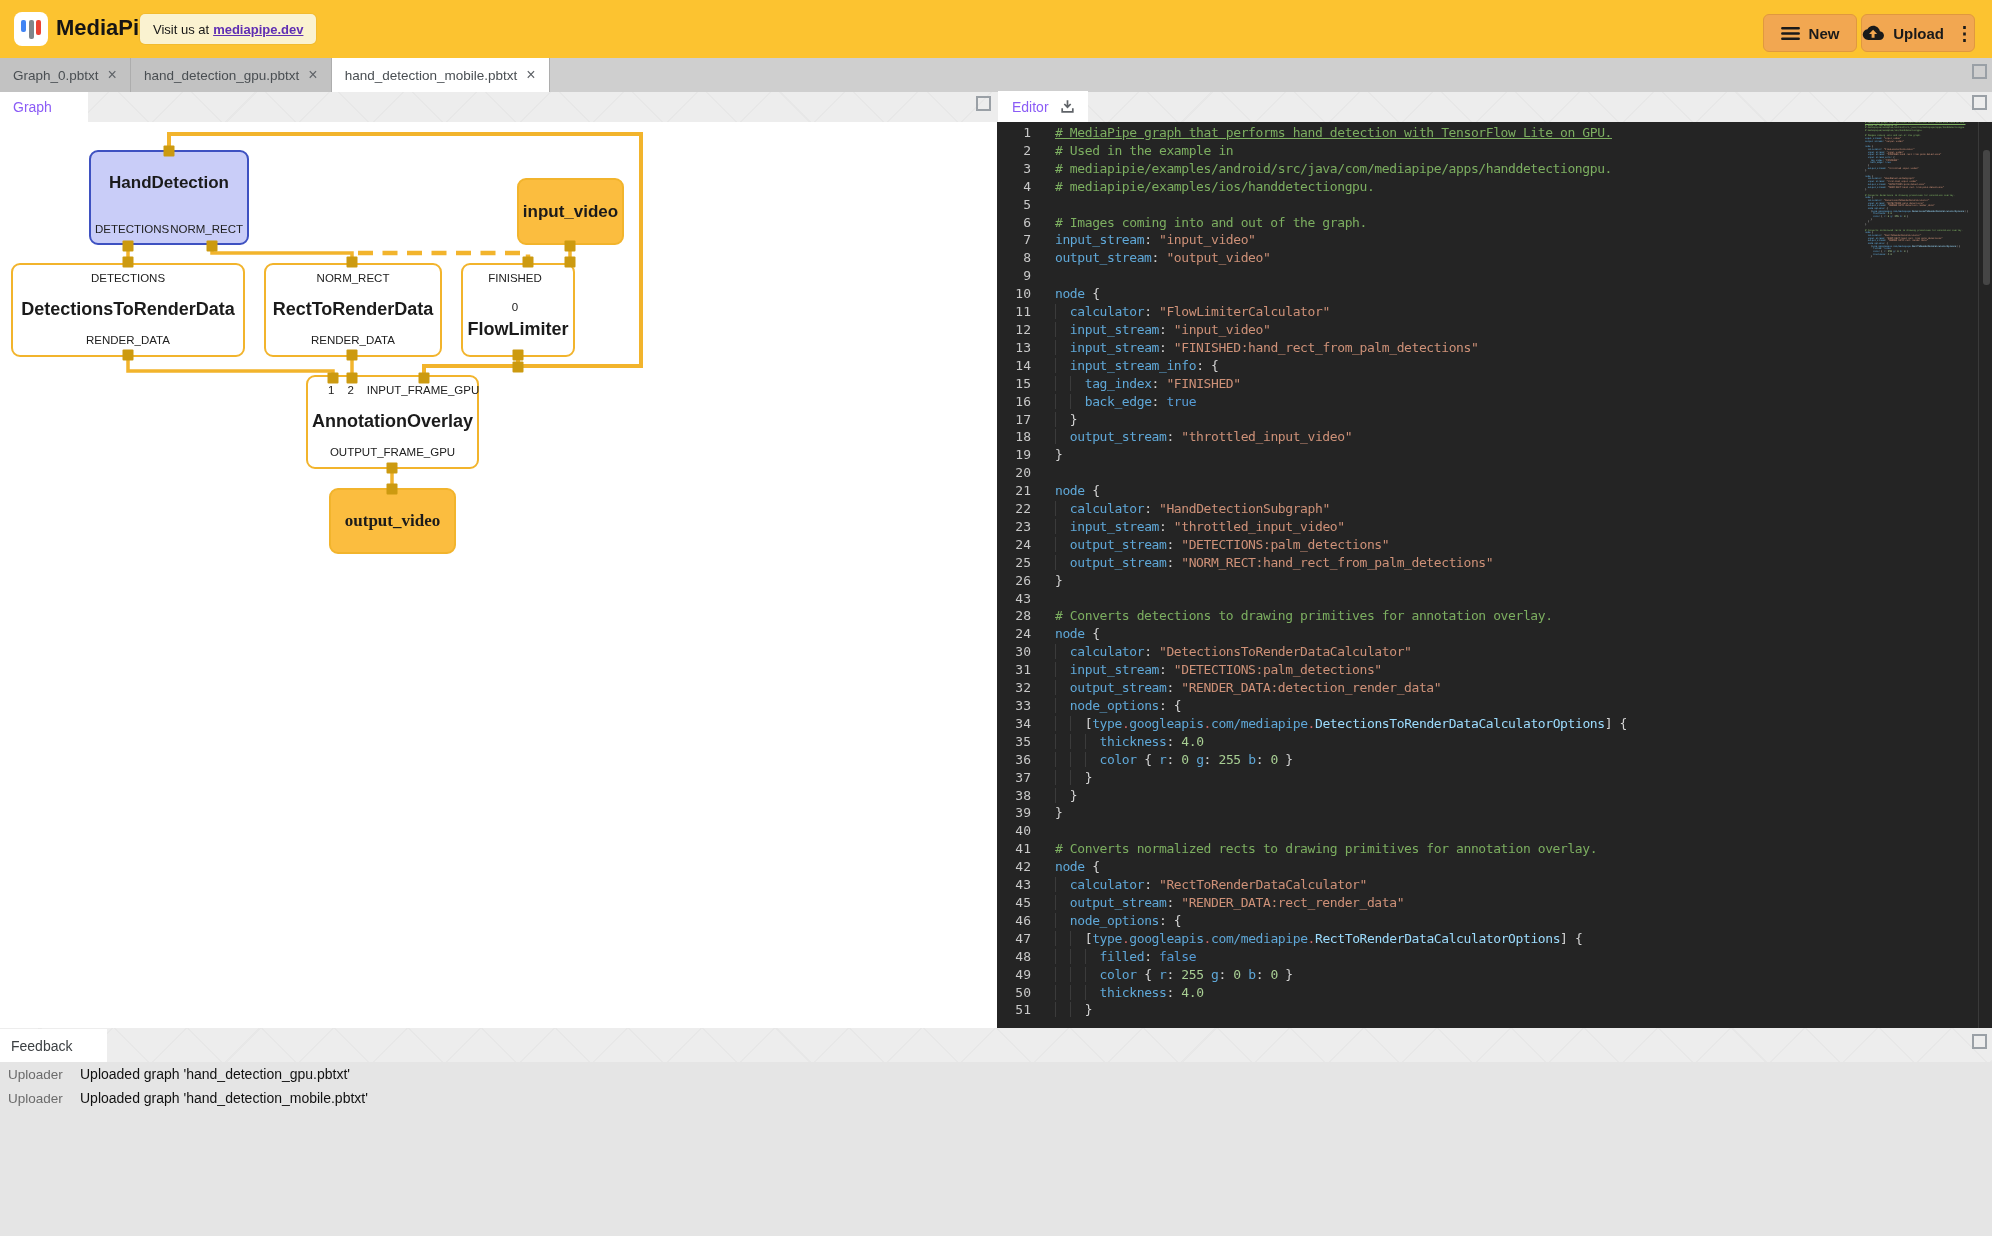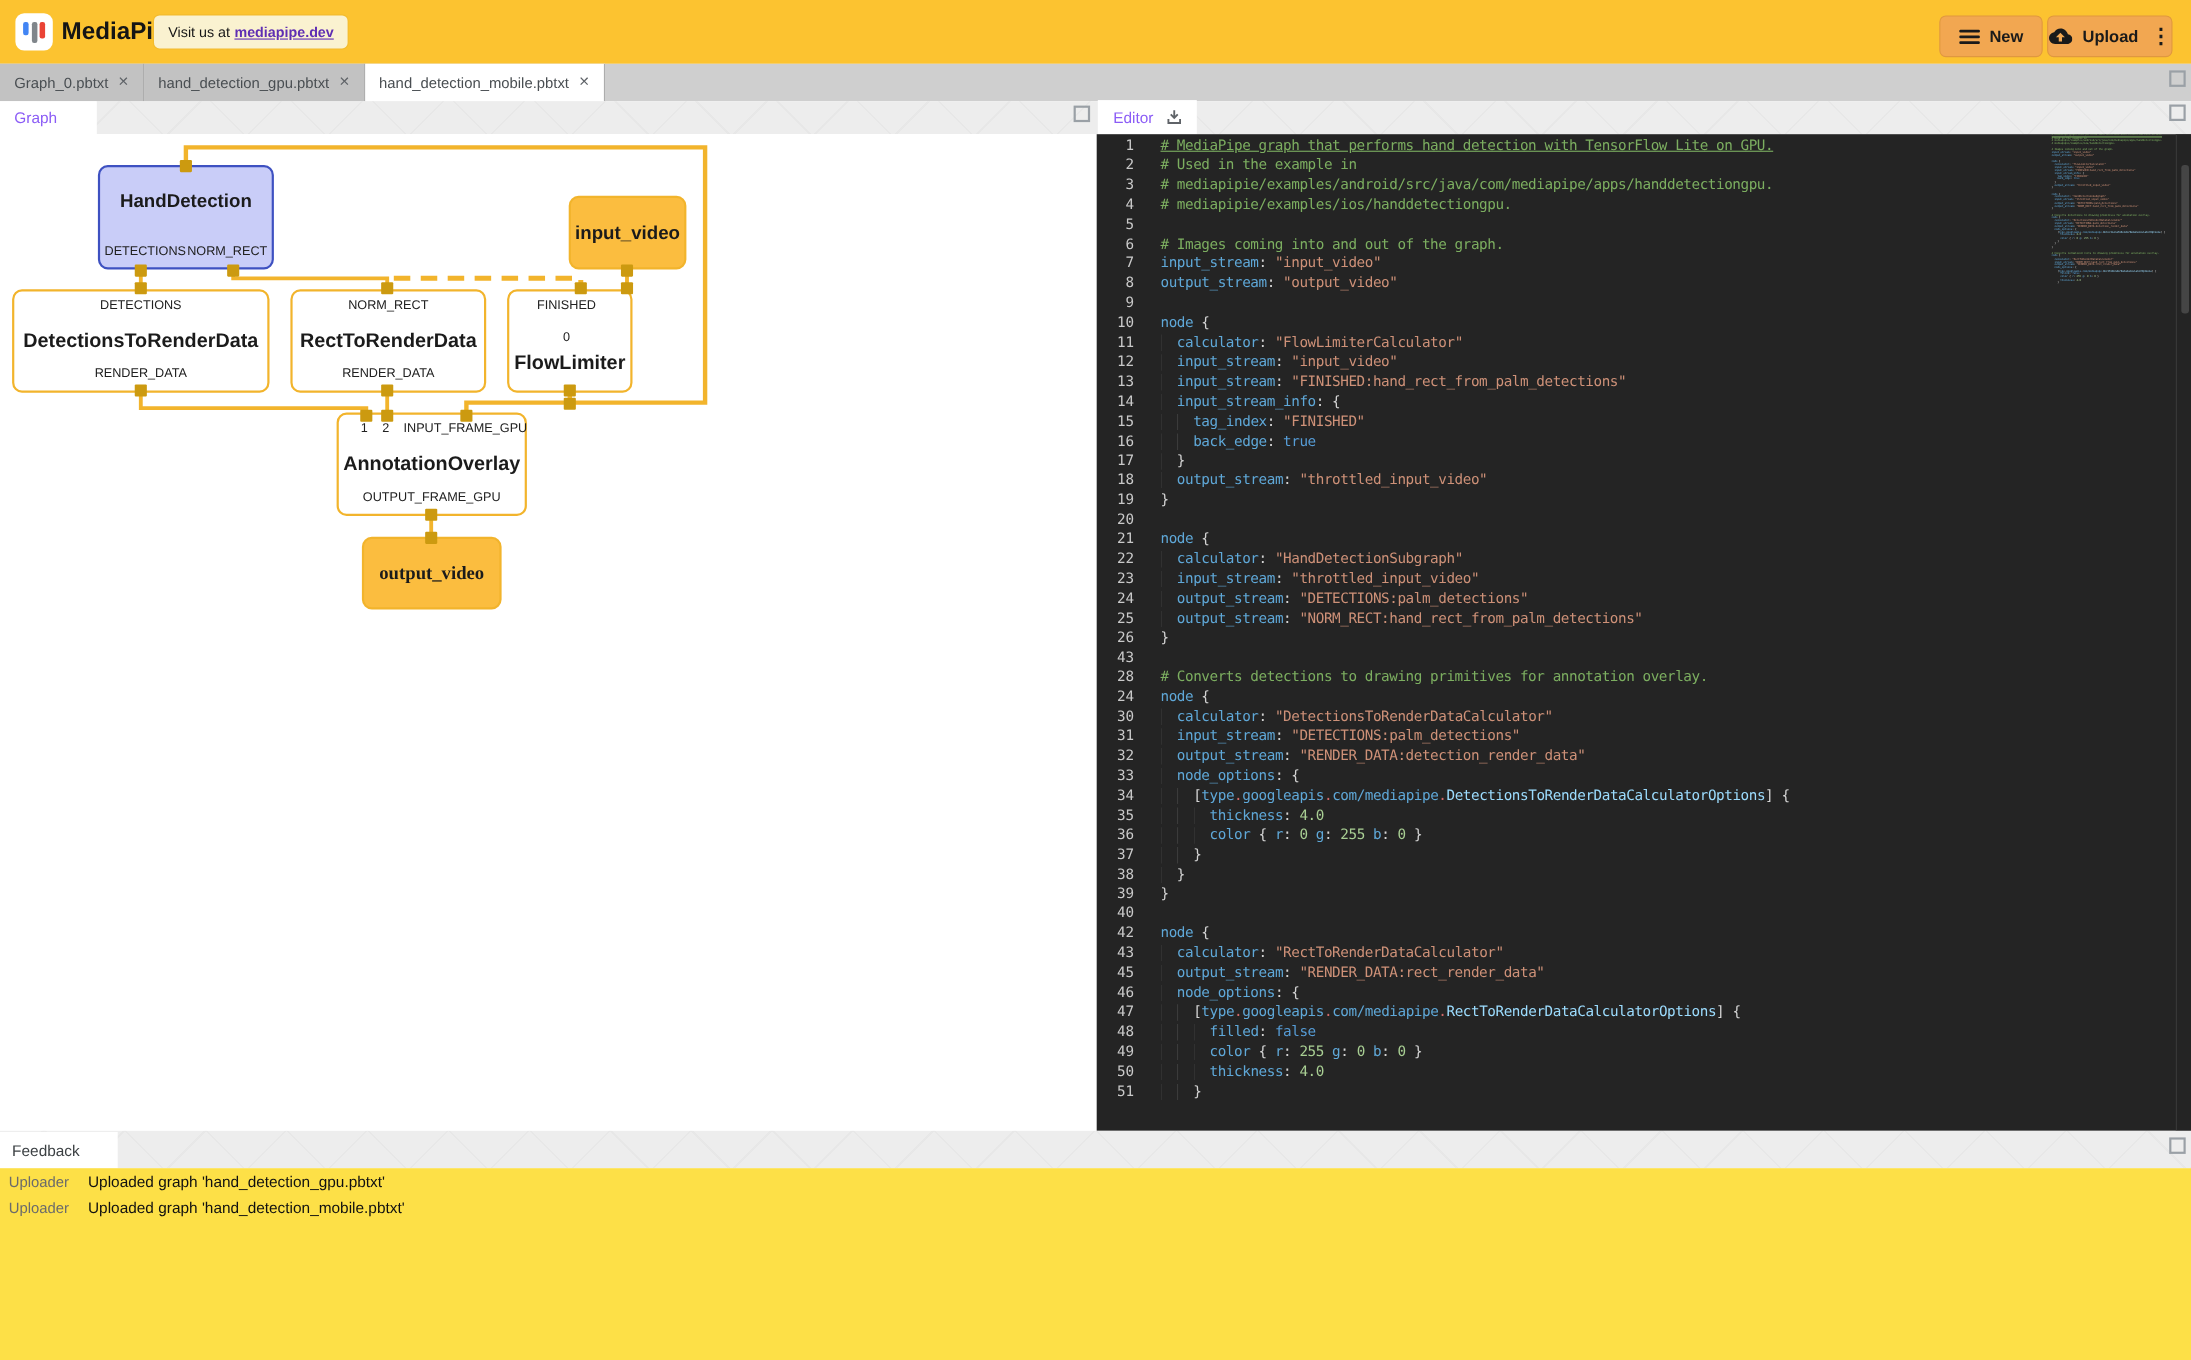--- a/index.html
+++ b/index.html
@@ -77,21 +77,21 @@
   .ml{height:2.7px;line-height:2.7px;white-space:pre;font-family:"DejaVu Sans Mono",monospace;
       font-size:2.4px;letter-spacing:-0.1px;}
   .ml .g{box-shadow:none;}
   .scrollstrip{position:absolute;left:981px;top:0;width:14px;height:906px;background:#242424;
                border-left:1px solid #3A3A3A;cursor:pointer;}
   .scroll-thumb{position:absolute;left:4px;top:28px;width:7px;height:135px;background:#454545;border-radius:3px;}
 
   
   .feedback-strip{position:absolute;left:0;top:1028px;width:1992px;height:34px;}
   .tab-feedback{left:0;top:1029px;width:96px;height:33px;padding-left:11px;font-size:14px;color:#3C4043;}
-  .feedback-body{position:absolute;left:0;top:1062px;width:1992px;height:174px;background:#fde047;}
+  .feedback-body{position:absolute;left:0;top:1062px;width:1992px;height:174px;background:#e5e5e5;}
   .fb-row{position:absolute;left:8px;display:flex;align-items:baseline;gap:14px;height:22px;}
   .fb-source{font-size:13.5px;color:#6B6B6B;width:58px;}
   .fb-msg{font-size:14px;color:#111;font-weight:500;}
 </style>
 </head>
 <body>
 
 <div class="topbar">
   <div class="logo-box">
     <i class="lb-blue"></i>
@@ -283,20 +283,21 @@
       <div class="cl"><span class="ln">31</span><span class="lt"><span class="g">  </span><span class="k">input_stream</span><span class="p">: </span><span class="s">"DETECTIONS:palm_detections"</span></span></div>
       <div class="cl"><span class="ln">32</span><span class="lt"><span class="g">  </span><span class="k">output_stream</span><span class="p">: </span><span class="s">"RENDER_DATA:detection_render_data"</span></span></div>
       <div class="cl"><span class="ln">33</span><span class="lt"><span class="g">  </span><span class="k">node_options</span><span class="p">: {</span></span></div>
       <div class="cl"><span class="ln">34</span><span class="lt"><span class="g">  </span><span class="g">  </span><span class="p">[</span><span class="k">type</span><span class="d">.</span><span class="k">googleapis</span><span class="d">.</span><span class="k">com/mediapipe</span><span class="d">.</span><span class="t">DetectionsToRenderDataCalculatorOptions</span><span class="p">] {</span></span></div>
       <div class="cl"><span class="ln">35</span><span class="lt"><span class="g">  </span><span class="g">  </span><span class="g">  </span><span class="k">thickness</span><span class="p">: </span><span class="n">4.0</span></span></div>
       <div class="cl"><span class="ln">36</span><span class="lt"><span class="g">  </span><span class="g">  </span><span class="g">  </span><span class="k">color</span><span class="p"> { </span><span class="k">r</span><span class="p">: </span><span class="n">0</span><span class="p"> </span><span class="k">g</span><span class="p">: </span><span class="n">255</span><span class="p"> </span><span class="k">b</span><span class="p">: </span><span class="n">0</span><span class="p"> }</span></span></div>
       <div class="cl"><span class="ln">37</span><span class="lt"><span class="g">  </span><span class="g">  </span><span class="p">}</span></span></div>
       <div class="cl"><span class="ln">38</span><span class="lt"><span class="g">  </span><span class="p">}</span></span></div>
       <div class="cl"><span class="ln">39</span><span class="lt"><span class="p">}</span></span></div>
       <div class="cl"><span class="ln">40</span><span class="lt"></span></div>
+      <div class="cl"><span class="ln">41</span><span class="lt"><span class="cm"># Converts normalized rects to drawing primitives for annotation overlay.</span></span></div>
       <div class="cl"><span class="ln">42</span><span class="lt"><span class="k">node</span><span class="p"> {</span></span></div>
       <div class="cl"><span class="ln">43</span><span class="lt"><span class="g">  </span><span class="k">calculator</span><span class="p">: </span><span class="s">"RectToRenderDataCalculator"</span></span></div>
       <div class="cl"><span class="ln">45</span><span class="lt"><span class="g">  </span><span class="k">output_stream</span><span class="p">: </span><span class="s">"RENDER_DATA:rect_render_data"</span></span></div>
       <div class="cl"><span class="ln">46</span><span class="lt"><span class="g">  </span><span class="k">node_options</span><span class="p">: {</span></span></div>
       <div class="cl"><span class="ln">47</span><span class="lt"><span class="g">  </span><span class="g">  </span><span class="p">[</span><span class="k">type</span><span class="d">.</span><span class="k">googleapis</span><span class="d">.</span><span class="k">com/mediapipe</span><span class="d">.</span><span class="t">RectToRenderDataCalculatorOptions</span><span class="p">] {</span></span></div>
       <div class="cl"><span class="ln">48</span><span class="lt"><span class="g">  </span><span class="g">  </span><span class="g">  </span><span class="k">filled</span><span class="p">: </span><span class="b">false</span></span></div>
       <div class="cl"><span class="ln">49</span><span class="lt"><span class="g">  </span><span class="g">  </span><span class="g">  </span><span class="k">color</span><span class="p"> { </span><span class="k">r</span><span class="p">: </span><span class="n">255</span><span class="p"> </span><span class="k">g</span><span class="p">: </span><span class="n">0</span><span class="p"> </span><span class="k">b</span><span class="p">: </span><span class="n">0</span><span class="p"> }</span></span></div>
       <div class="cl"><span class="ln">50</span><span class="lt"><span class="g">  </span><span class="g">  </span><span class="g">  </span><span class="k">thickness</span><span class="p">: </span><span class="n">4.0</span></span></div>
       <div class="cl"><span class="ln">51</span><span class="lt"><span class="g">  </span><span class="g">  </span><span class="p">}</span></span></div>
     </div>

